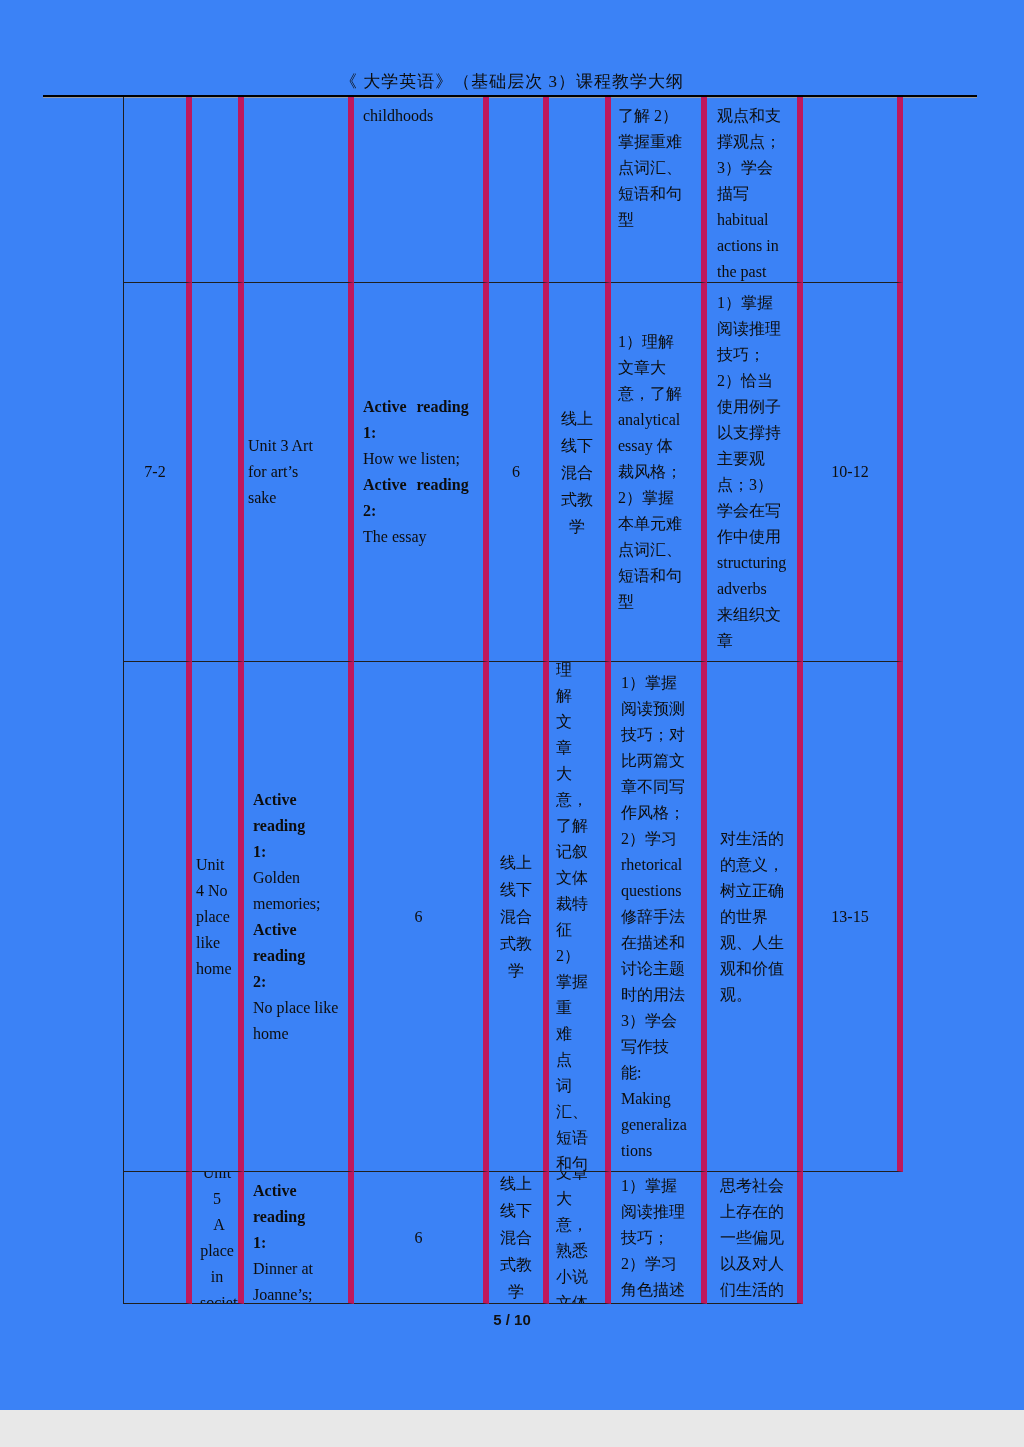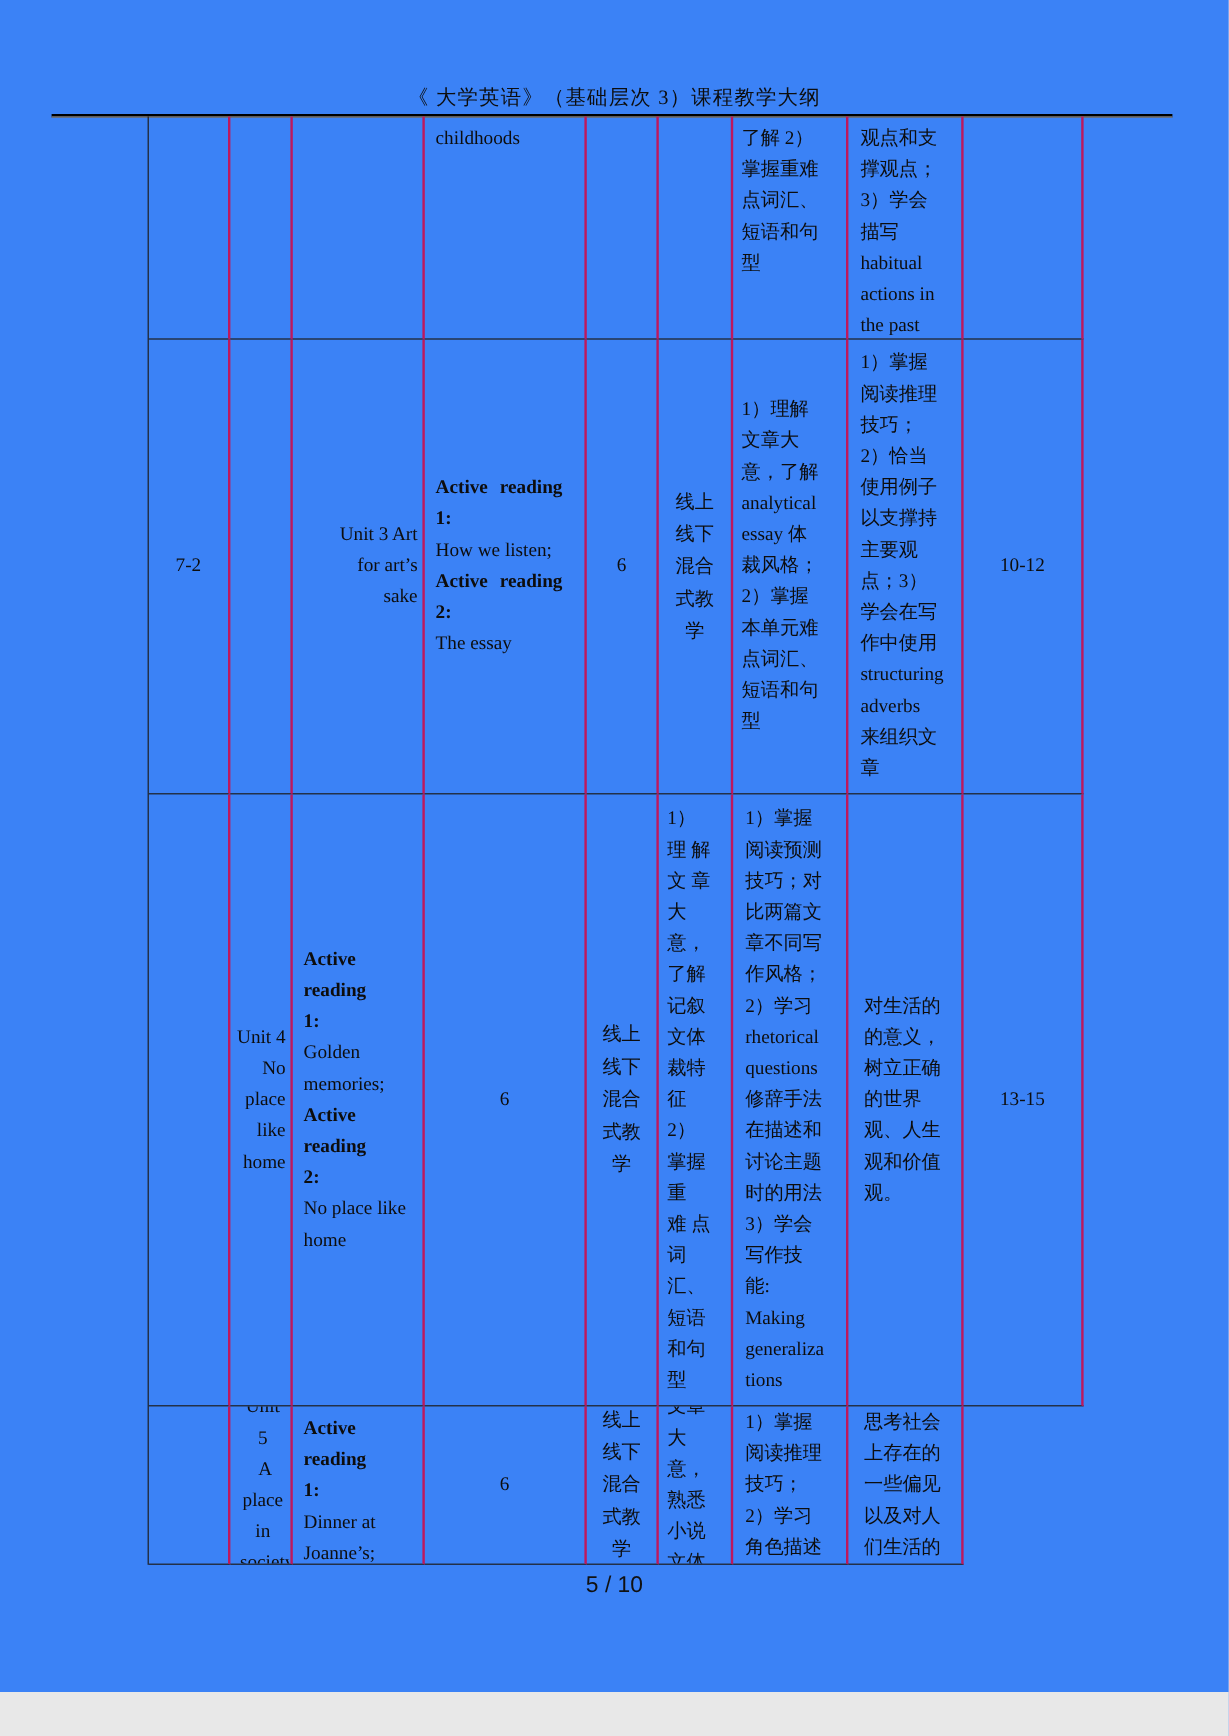--- a/index.html
+++ b/index.html
@@ -6,37 +6,37 @@
   .page{position:relative;width:1024px;height:1410px;background:#3b82f6;margin:0 auto;
         font-family:"Liberation Serif", serif;color:#0d0d0d;overflow:hidden;}
   .doc-title{position:absolute;top:70px;left:0;width:1024px;text-align:center;
              font-size:17px;letter-spacing:1px;font-weight:500;}
   .title-rule{position:absolute;left:43px;top:95px;width:934px;height:2px;
               background:#000;border-bottom:1px solid #9a9a9a;}
   .tbl{position:absolute;left:123px;top:97px;display:grid;
        grid-template-columns:68px 52px 110px 135px 60px 62px 96px 96px 100px;
        grid-template-rows:186px 379px 510px 132px;
        border-left:1px solid #1f1f1f;}
-  .cell{box-sizing:border-box;border-right:2px solid #be185d;border-bottom:1px solid #1f1f1f;
+  .cell{box-sizing:border-box;border-right:6px solid #be185d;border-bottom:1px solid #1f1f1f;
         overflow:hidden;font-size:16px;line-height:26px;white-space:pre-wrap;
         padding:2px 4px;display:flex;flex-direction:column;justify-content:center;}
   .vtop{justify-content:flex-start;padding-top:6px;}
   .c0{text-align:center;}
-  .c2{text-align:right;}
+  .c2{text-align:left;}
   .c2.h-left{text-align:center;padding-left:8px;}
   .c3{padding-left:9px;padding-right:5px;}
   .c4{text-align:center;}
   .c5{text-align:center;line-height:27px;}
   .c6{padding-left:7px;padding-right:16px;}
   .c7{padding-left:10px;padding-right:3px;}
   .c8{padding-left:13px;padding-right:3px;}
   .arl{font-weight:bold;word-spacing:6px;}
   .art{font-weight:normal;}
   .page-footer{position:absolute;top:1311px;left:0;width:1024px;text-align:center;
-               font-family:"Liberation Sans", sans-serif;font-size:19px;color:#111;}
+               font-family:"Liberation Sans", sans-serif;font-size:15px;color:#111;font-weight:bold;}
 </style>
 </head>
 <body>
 
 <div class="page">
 
   <div class="doc-title">《 大学英语》（基础层次 3）课程教学大纲</div>
   <div class="title-rule"></div>
 
   <div class="tbl">

